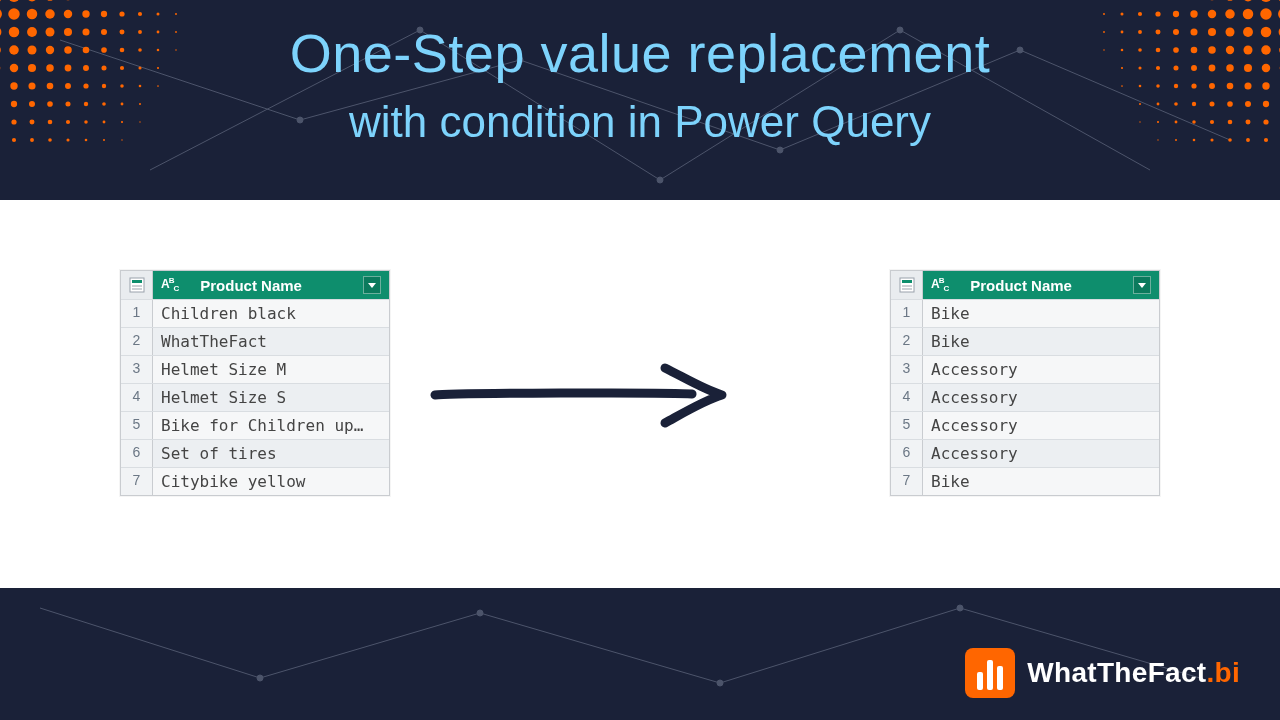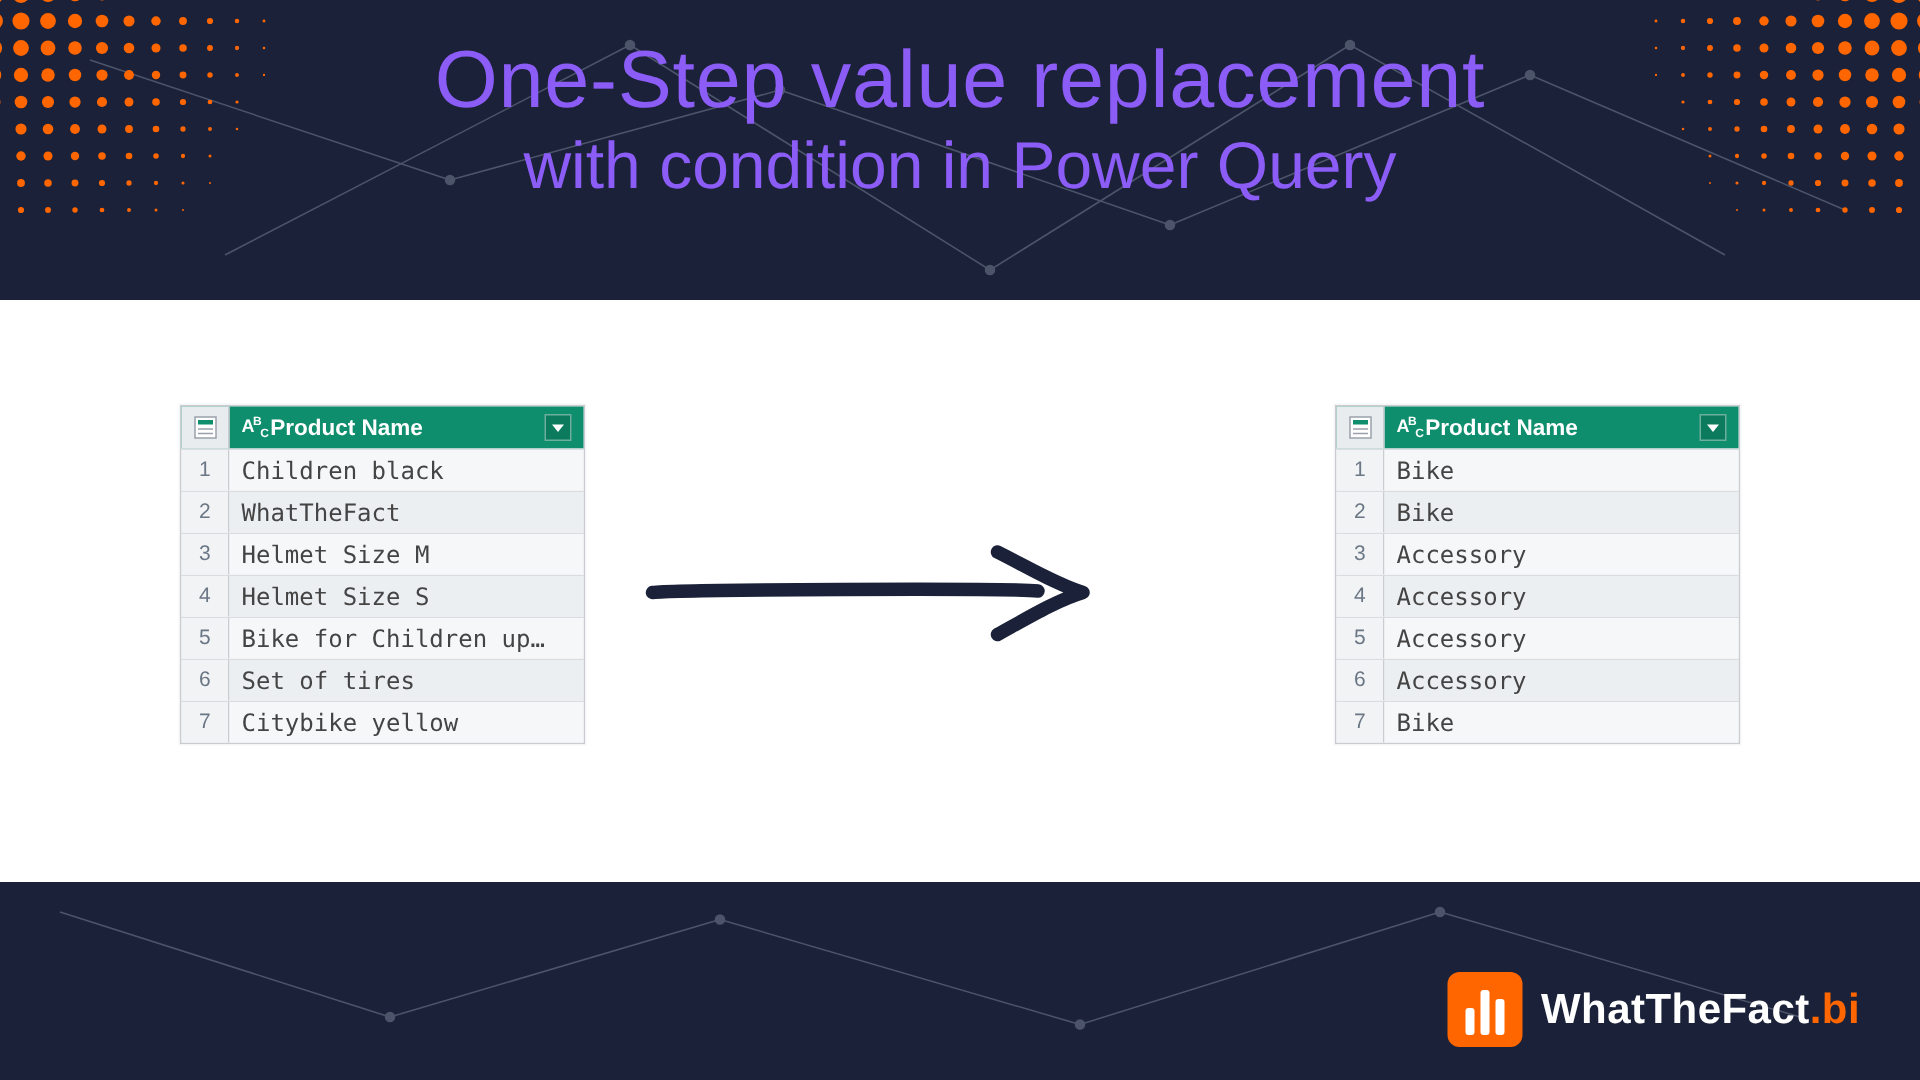--- a/index.html
+++ b/index.html
@@ -5,31 +5,31 @@
 *{margin:0;padding:0;box-sizing:border-box}
 body{width:1280px;height:720px;font-family:"Segoe UI",Arial,sans-serif;background:#fff;overflow:hidden;position:relative}
 .band{position:absolute;left:0;width:100%;background:#1a2138;overflow:hidden}
 .band.top{top:0;height:200px}
 .band.bottom{bottom:0;height:132px}
 .band svg.network{position:absolute;inset:0;opacity:.35}
 .dots{position:absolute}
 .dots.tl{top:-10px;left:-10px;width:260px;height:160px}
 .dots.tr{top:-10px;right:-10px;width:260px;height:160px;transform:scaleX(-1)}
 .dots.bl{top:200px;left:-6px;width:150px;height:90px}
-.title{position:relative;z-index:2;color:#8b5cf6;text-align:center;padding-top:22px}
+.title{position:relative;z-index:2;color:#7dd3fc;text-align:center;padding-top:22px}
 .title h1{font-weight:400;font-size:54px;letter-spacing:.5px}
-.title h2{font-weight:300;font-size:44px;margin-top:2px}
+.title h2{font-weight:300;font-size:44px;margin-top:13px}
 .content{position:absolute;top:200px;left:0;right:0;bottom:110px;background:#fff}
 .pq-table{position:absolute;border:1px solid #c9ccd0;background:#fff;font-family:Consolas,monospace;font-size:16px;color:#444;box-shadow:0 0 0 1px rgba(0,0,0,.04)}
 .pq-table.left{left:120px;top:70px;width:270px}
 .pq-table.right{right:120px;top:70px;width:270px}
 .th-row{display:flex;background:#0e8e6d;color:#fff;font-family:"Segoe UI",Arial,sans-serif;font-weight:600;font-size:15px}
 .th-row .idx{width:32px;background:#e9ecef;border-right:1px solid #c9ccd0;display:flex;align-items:center;justify-content:center}
 .th-row .idx svg{display:block}
-.th-row .col{flex:1;display:flex;align-items:center;gap:2px;padding:5px 8px;position:relative}
+.th-row .col{flex:1;display:flex;align-items:center;gap:22px;padding:5px 8px;position:relative}
 .type-icon{font-size:12px;font-weight:700;line-height:1;letter-spacing:-1px}
 .type-icon sup,.type-icon sub{font-size:8px}
 .filter-btn{margin-left:auto;width:18px;height:18px;background:#0b7a5d;display:flex;align-items:center;justify-content:center;border:1px solid rgba(255,255,255,.4)}
 .filter-btn svg{display:block}
 .row{display:flex;border-top:1px solid #d9dde1}
 .row .idx{width:32px;background:#f1f3f5;border-right:1px solid #c9ccd0;text-align:center;font-family:"Segoe UI",Arial,sans-serif;font-size:14px;color:#6b7785;padding:4px 0}
 .row .cell{flex:1;padding:4px 8px;white-space:nowrap;overflow:hidden;text-overflow:ellipsis;background:#f6f7f8}
 .row:nth-child(even) .cell{background:#eceff2}
 .arrow{position:absolute;left:430px;top:160px;width:300px;height:70px}
 .logo{position:absolute;right:40px;bottom:22px;display:flex;align-items:center;gap:12px;color:#fff;z-index:3}

